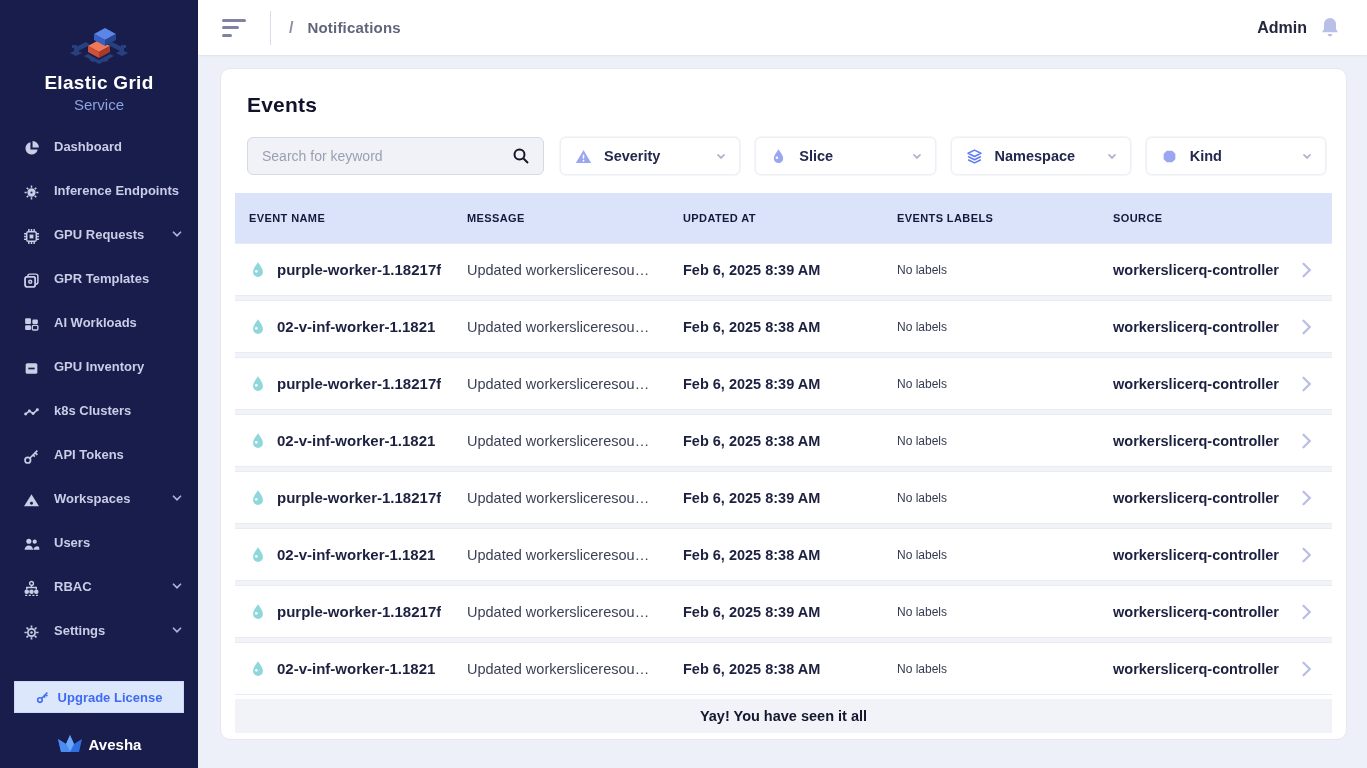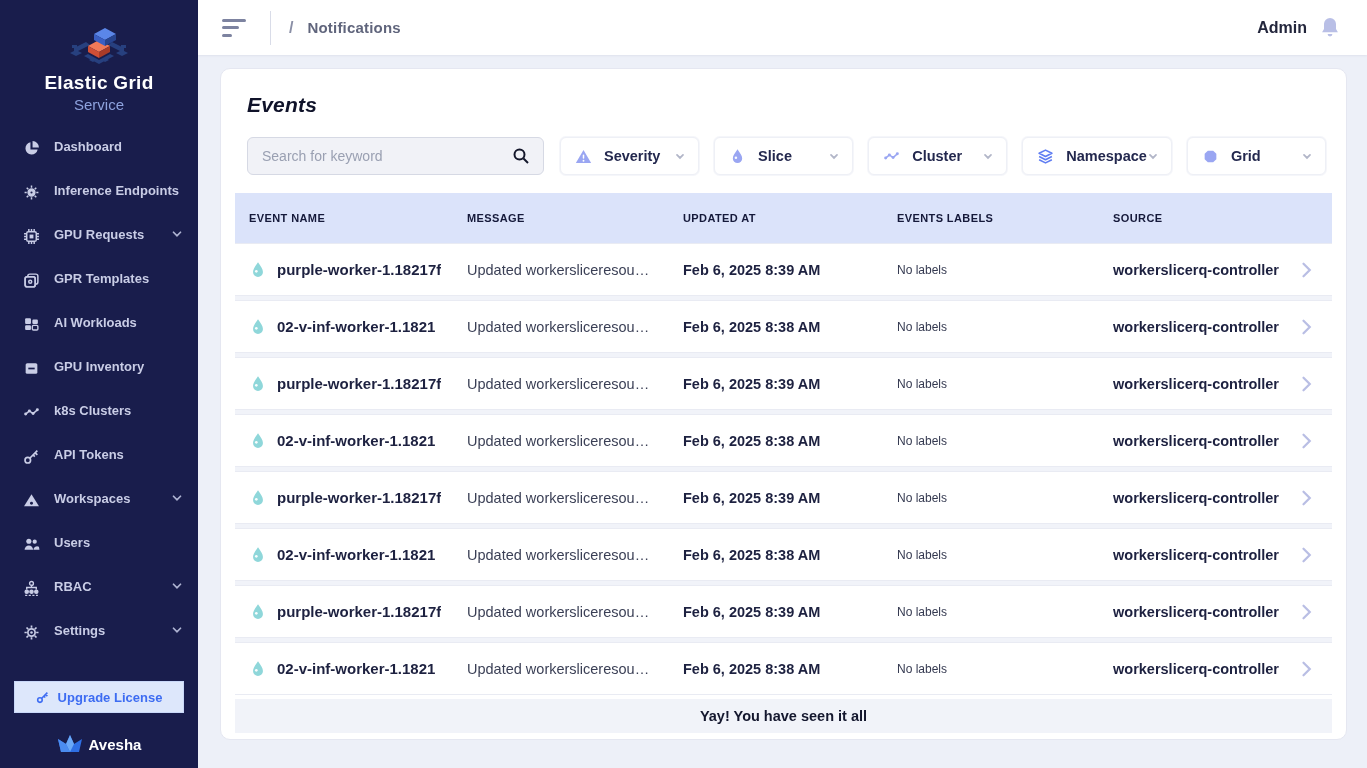--- a/index.html
+++ b/index.html
@@ -39,21 +39,21 @@
   .top-divider { width:1px; height:34px; background:#d9dce8; margin:0 18px 0 22px; }
   .crumb-sep { color:#8a8fa6; font-size:16px; font-weight:600; margin-right:14px; }
   .crumb { color:#60657c; font-size:15px; font-weight:700; letter-spacing:.2px; }
   .top-right { margin-left:auto; display:flex; align-items:center; gap:12px; }
   .admin-label { color:#23263c; font-size:16px; font-weight:600; }
   .bell { width:22px; height:24px; cursor:pointer; }
 
   .content { flex:1; padding:13px 20px 14px 22px; overflow:hidden; }
   .card { background:#ffffff; border:1px solid #e5e7f1; border-radius:10px; height:672px;
           padding:20px 14px 16px 14px; }
-  .page-title { color:#10132a; font-size:21px; font-weight:800; margin:4px 0 20px 12px; letter-spacing:.2px;font-style:italic; }
+  .page-title { color:#10132a; font-size:21px; font-weight:800; margin:4px 0 20px 12px; letter-spacing:.2px; }
 
   .toolbar { display:flex; align-items:center; margin-left:12px; margin-right:6px; }
   .searchbox { width:297px; height:38px; background:#f1f2f7; border:1px solid #d6d9e4; border-radius:6px;
                display:flex; align-items:center; padding:0 10px 0 14px; flex:none; }
   .searchbox input { flex:1; border:none; outline:none; background:transparent; font-size:14px;
                      color:#333; font-family:"Liberation Sans", sans-serif; }
   .searchbox input::placeholder { color:#9aa0b2; }
   .search-btn { width:24px; height:24px; display:flex; align-items:center; justify-content:center; cursor:pointer; }
   .chips { display:flex; gap:15px; margin-left:16px; flex:1;justify-content:space-between; }
   .chip { flex:1; height:38px; background:#ffffff; border:1px solid #eef0f6; border-radius:6px;
@@ -342,51 +342,38 @@
           <span class="chip-icon"><svg viewBox="0 0 16 16">
                   <path d="M8 1.2 C5.6 4.8 3.6 7.2 3.6 9.8 a4.4 4.4 0 0 0 8.8 0 C12.4 7.2 10.4 4.8 8 1.2 z" fill="#9aa6f2"></path>
                   <circle cx="6.5" cy="9.2" r="1.2" fill="#fff" opacity=".95"></circle>
                 </svg></span>
           <span class="chip-label">Slice</span>
           <svg class="chip-caret" viewBox="0 0 16 16" fill="none" stroke="currentColor" stroke-width="2.4" stroke-linecap="round">
             <path d="M4 6.5 L8 10.5 L12 6.5"></path>
           </svg>
         </div>
 
-        <div class="chip">
-          <span class="chip-icon"><svg viewBox="0 0 16 16" fill="none" stroke="#9aa6f2" stroke-width="1.5">
-                  <path d="M2.5 9.5 L6 6.5 L9.5 9 L13.5 5.5"></path>
-                  <circle cx="2.5" cy="9.5" r="1.4" fill="#9aa6f2" stroke="none"></circle>
-                  <circle cx="6" cy="6.5" r="1.4" fill="#9aa6f2" stroke="none"></circle>
-                  <circle cx="9.5" cy="9" r="1.4" fill="#9aa6f2" stroke="none"></circle>
-                  <circle cx="13.5" cy="5.5" r="1.4" fill="#9aa6f2" stroke="none"></circle>
-                </svg></span>
-          <span class="chip-label">Cluster</span>
-          <svg class="chip-caret" viewBox="0 0 16 16" fill="none" stroke="currentColor" stroke-width="2.4" stroke-linecap="round">
-            <path d="M4 6.5 L8 10.5 L12 6.5"></path>
-          </svg>
-        </div>
 
         <div class="chip">
           <span class="chip-icon"><svg viewBox="0 0 16 16" fill="none" stroke="#5f7df2" stroke-width="1.5" stroke-linejoin="round">
                   <path d="M8 2 L14 5 L8 8 L2 5 Z"></path>
                   <path d="M2 8 L8 11 L14 8"></path>
                   <path d="M2 11 L8 14 L14 11"></path>
                 </svg></span>
           <span class="chip-label">Namespace</span>
           <svg class="chip-caret" viewBox="0 0 16 16" fill="none" stroke="currentColor" stroke-width="2.4" stroke-linecap="round">
             <path d="M4 6.5 L8 10.5 L12 6.5"></path>
           </svg>
         </div>
 
         <div class="chip">
           <span class="chip-icon"><svg viewBox="0 0 16 16">
                   <path d="M5.5 2.5 h5 l3 3 v5 l-3 3 h-5 l-3-3 v-5 z" fill="#9aa6f2"></path>
                 </svg></span>
-          <span class="chip-label">Grid</span>
+          <span class="chip-label">Kind</span>
           <svg class="chip-caret" viewBox="0 0 16 16" fill="none" stroke="currentColor" stroke-width="2.4" stroke-linecap="round">
             <path d="M4 6.5 L8 10.5 L12 6.5"></path>
           </svg>
         </div>
       </div>
       </div>
 
       <div class="table">
         <div class="t-head" id="thead">
           <div class="th">EVENT NAME</div>

